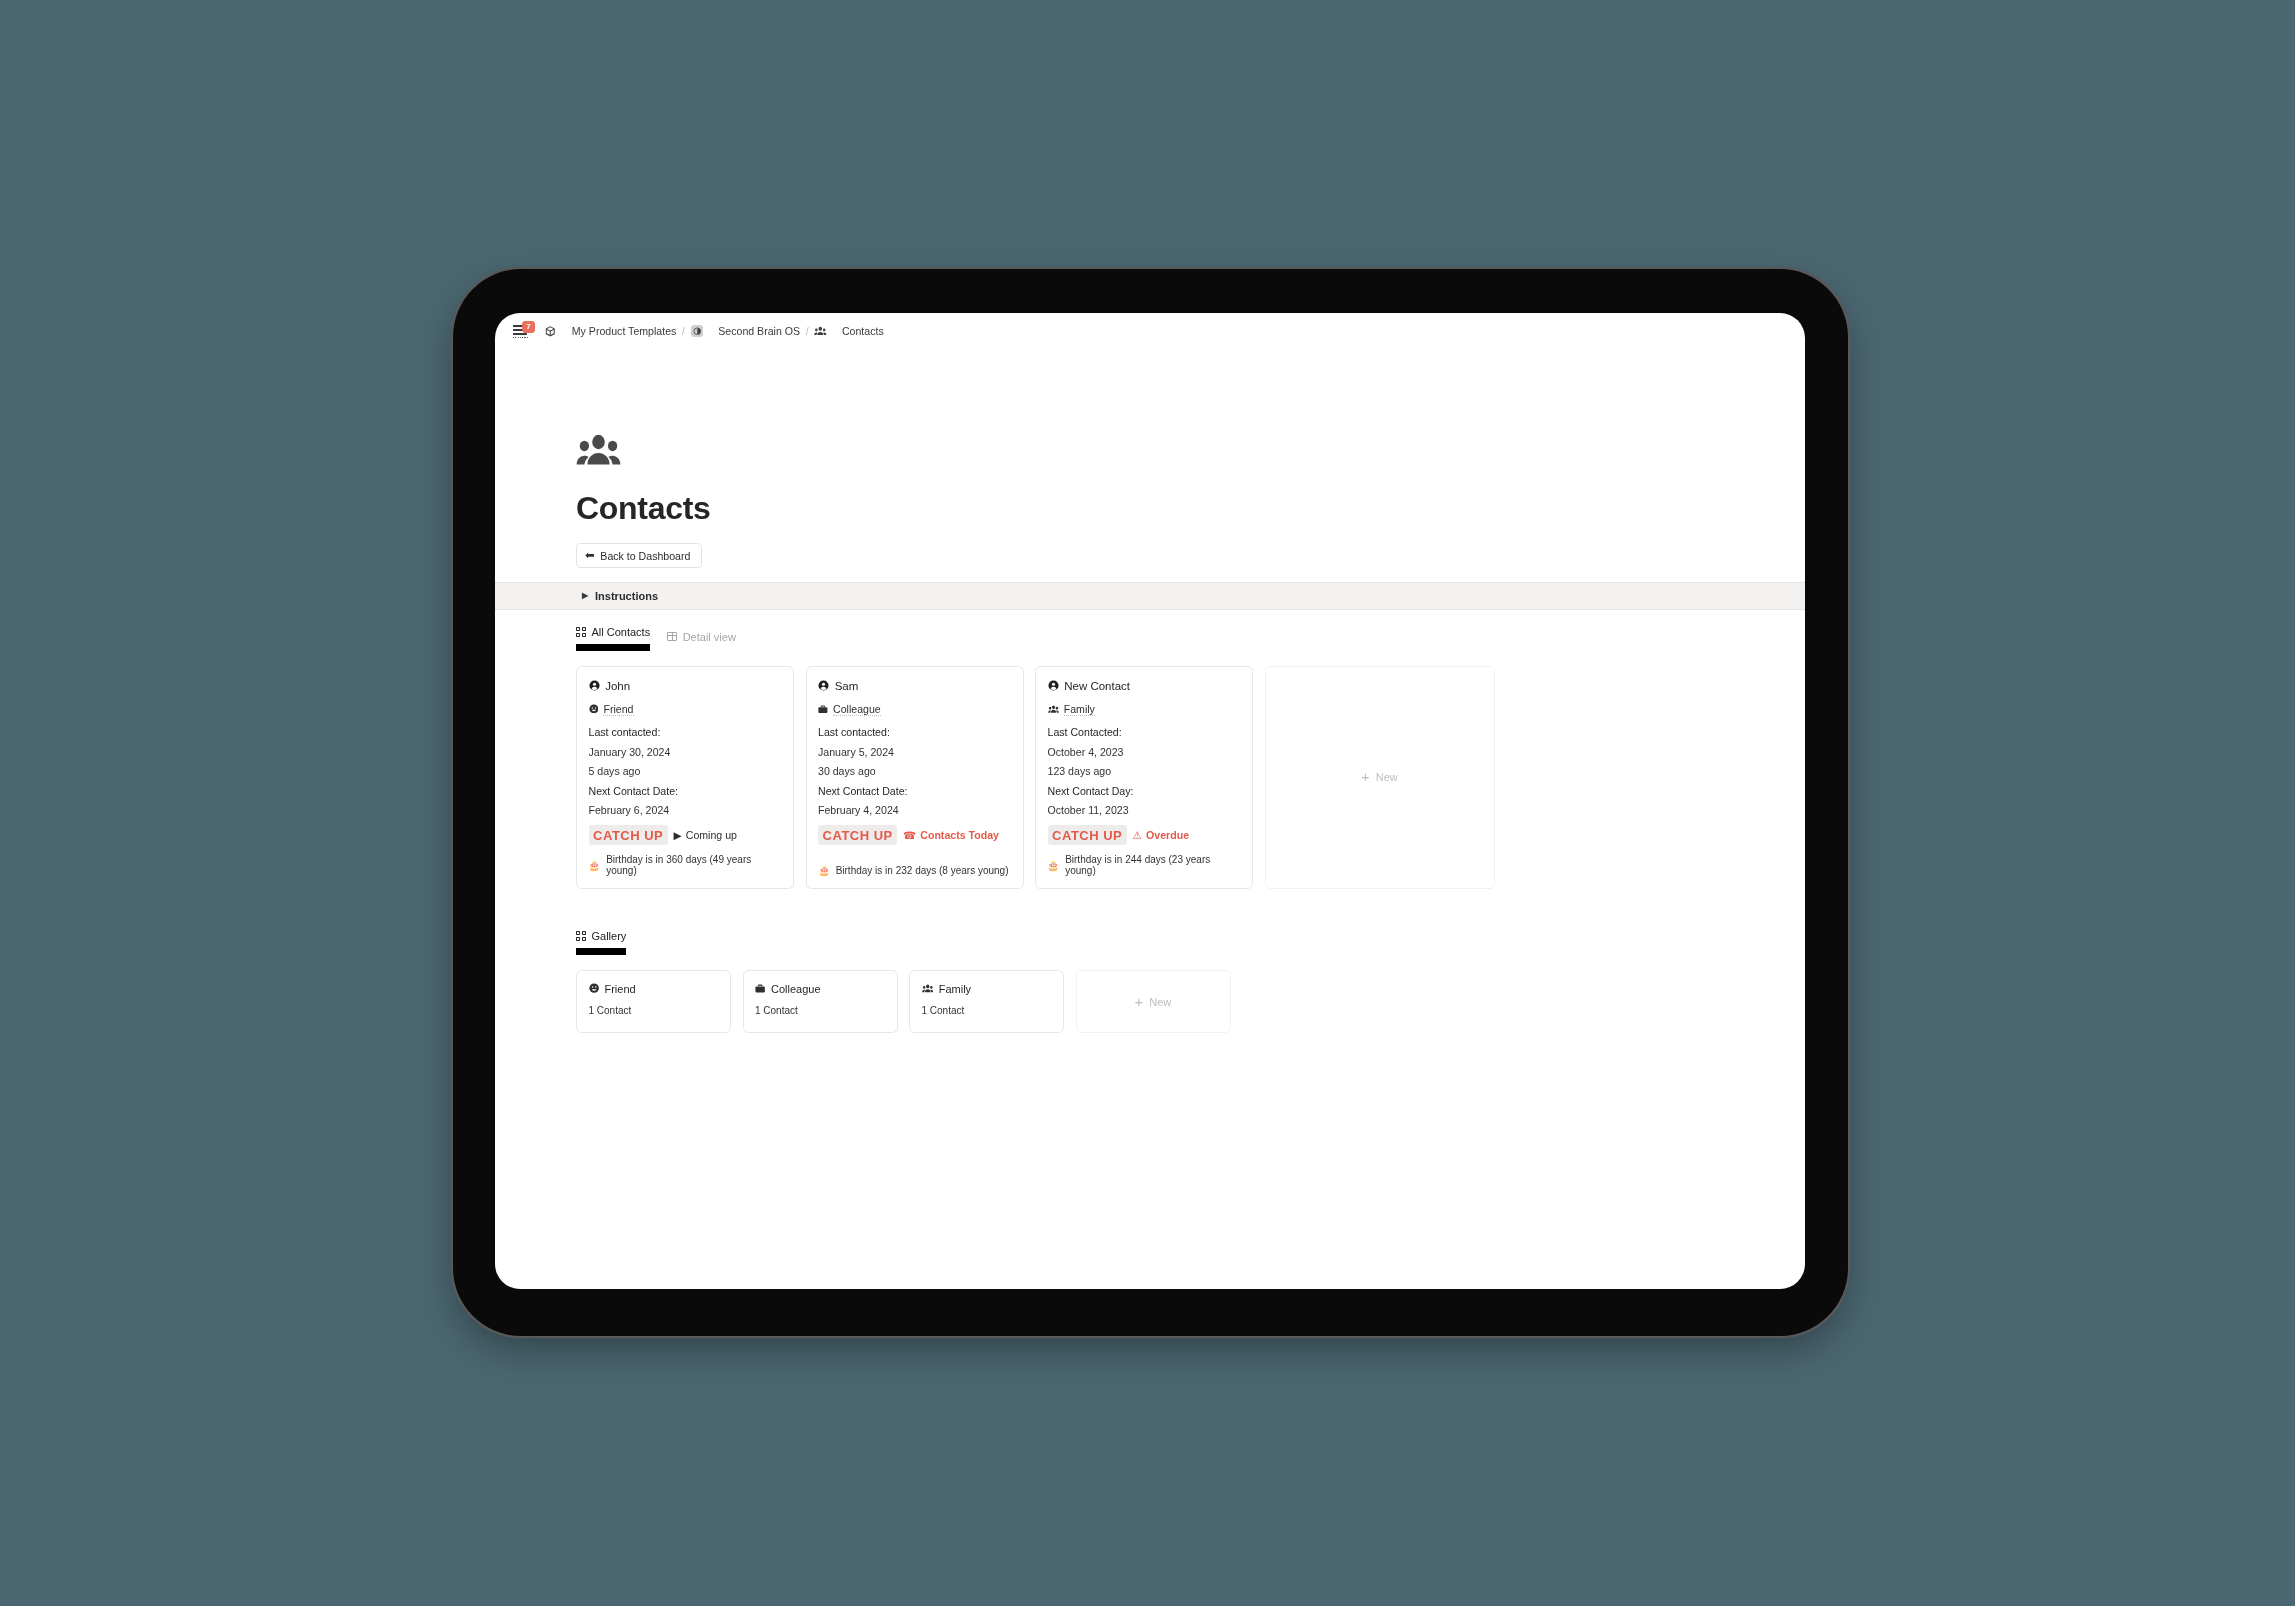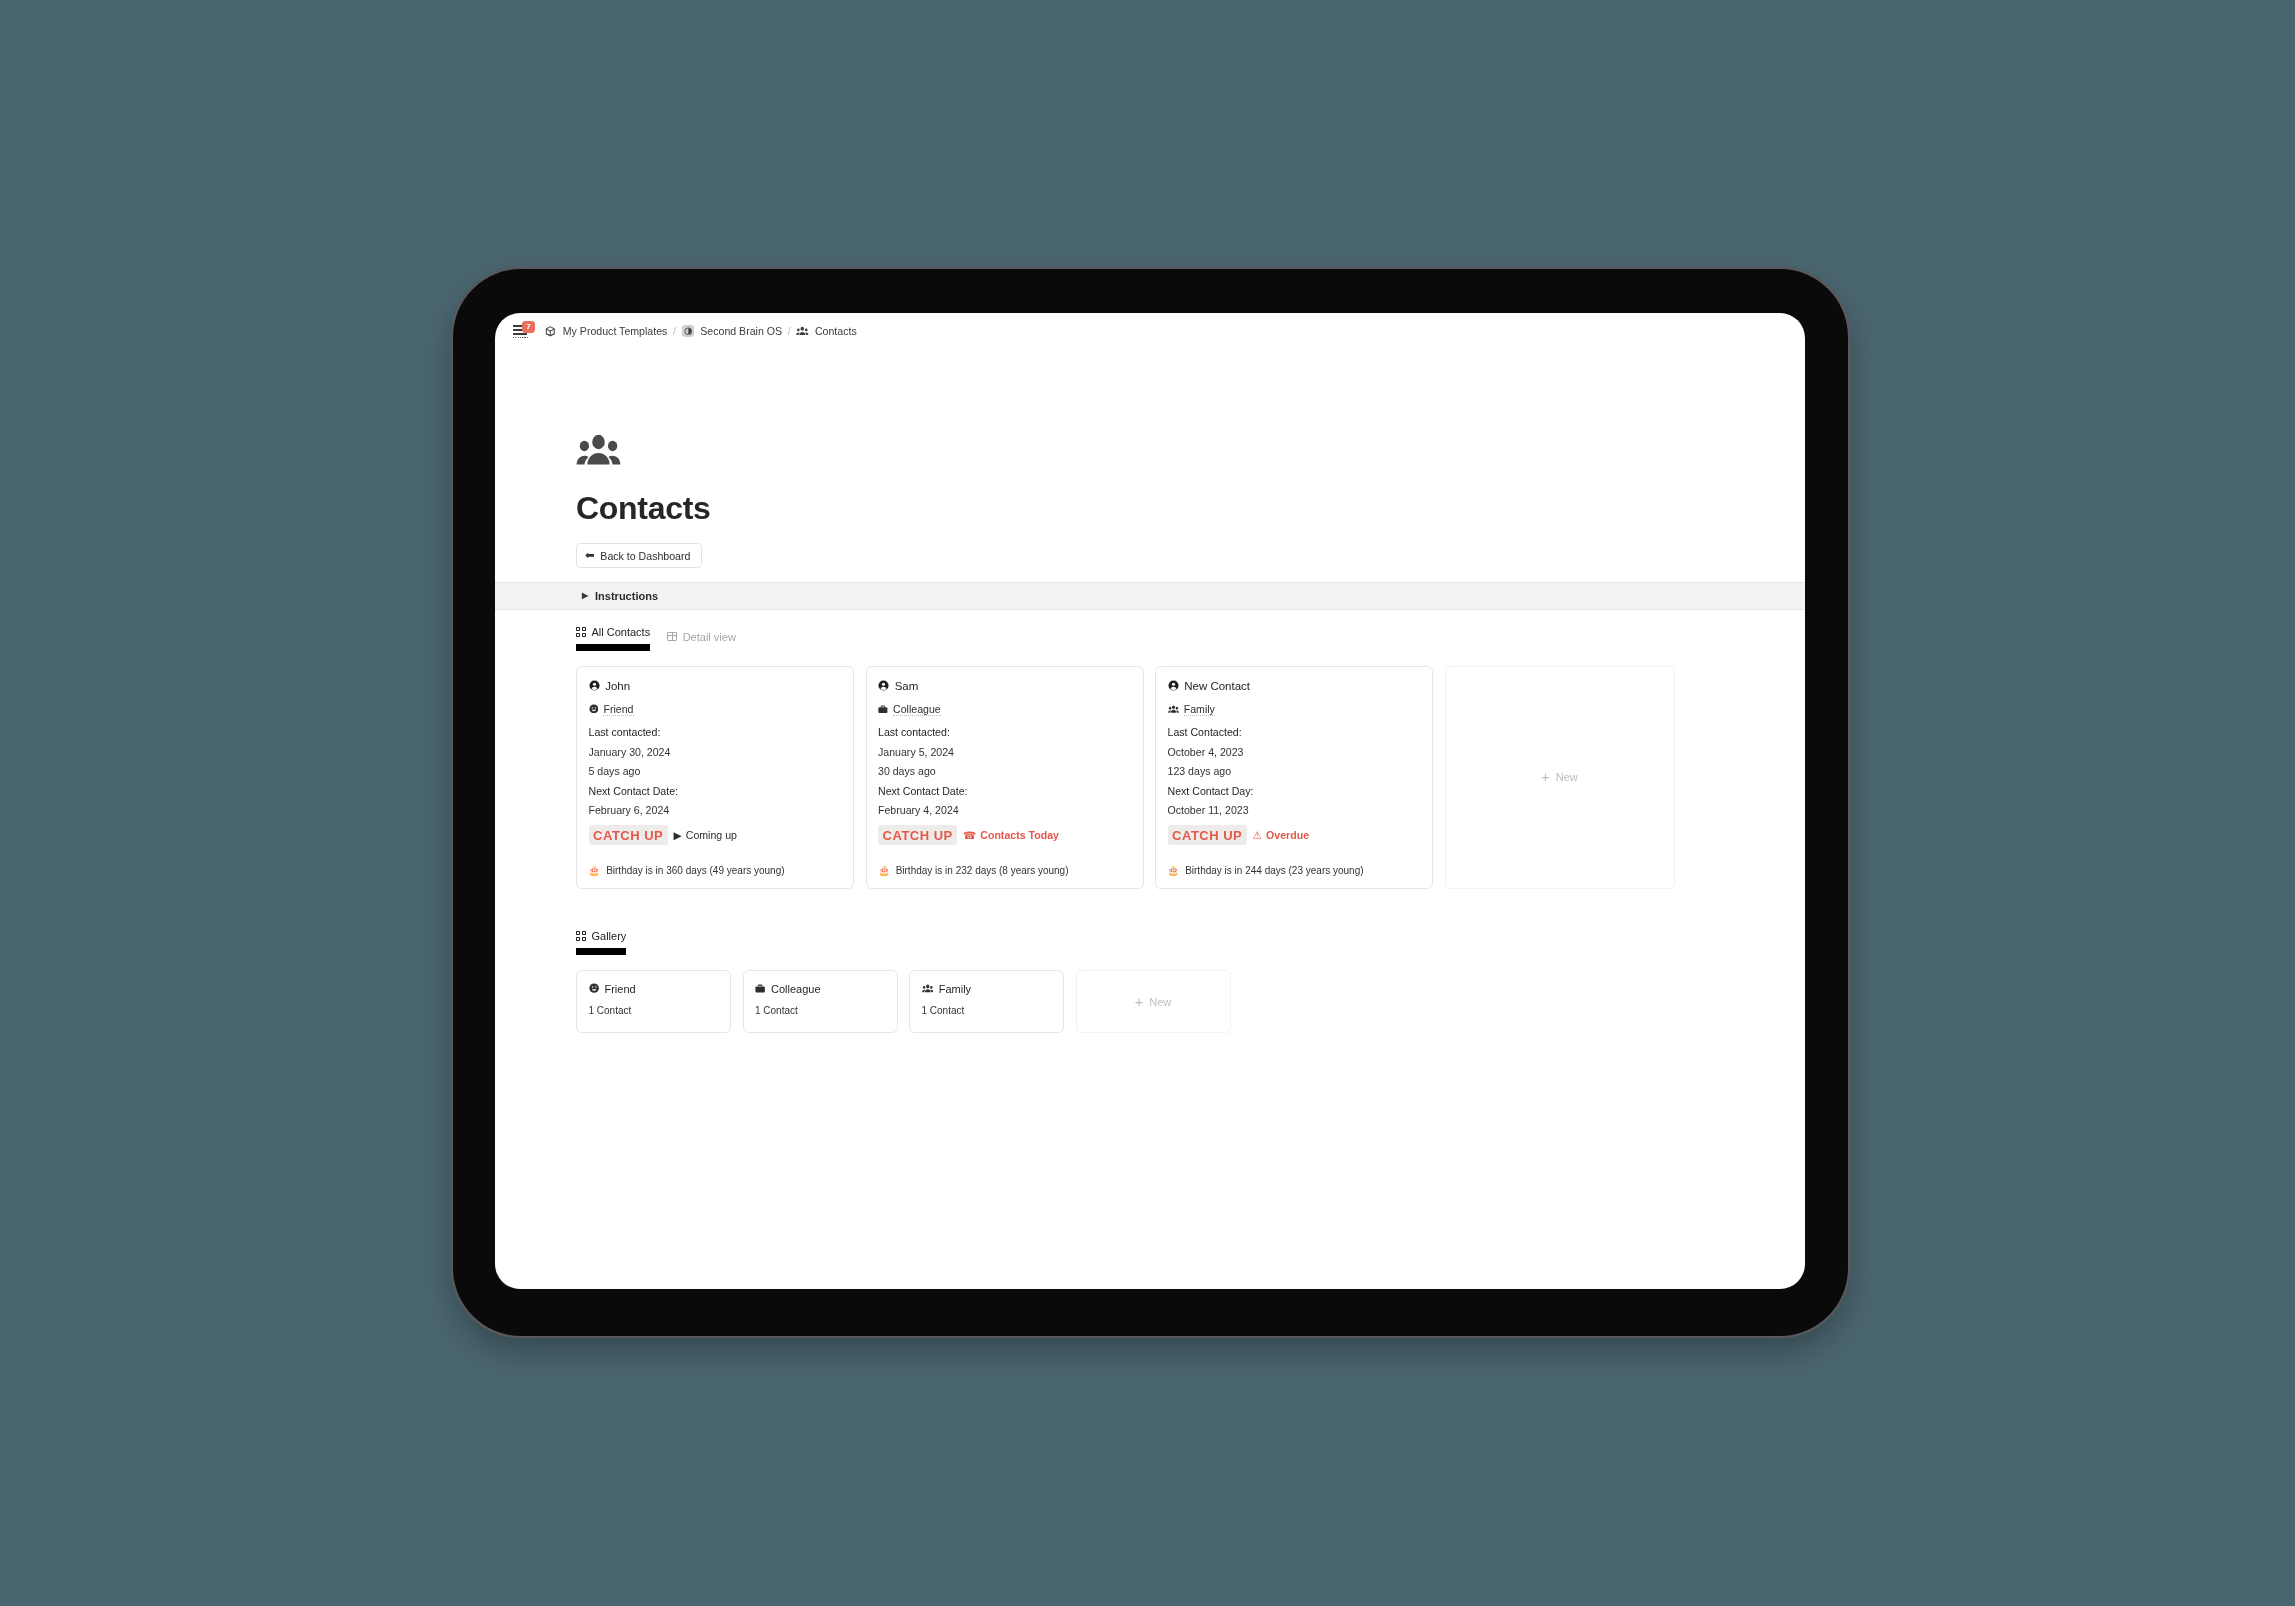--- a/index.html
+++ b/index.html
@@ -53,21 +53,21 @@
     position: absolute; left: 9.8px; top: -0.6px;
     min-width: 13.2px; height: 12px;
     background: #e8705c; color: #fff;
     border-radius: 3.4px;
     font-size: 8px; font-weight: 700;
     display: flex; align-items: center; justify-content: center;
     padding: 0 2.3px;
     line-height: 1;
   }
 
-  .crumb { display: inline-flex; align-items: center; gap: 6px; font-size: 10.6px; color: #3b3b3b; white-space: nowrap; }
+  .crumb { display: inline-flex; align-items: center; gap: 15px; font-size: 10.6px; color: #3b3b3b; white-space: nowrap; }
   .crumb-sep { color: #b9b9b9; font-size: 10.3px; margin: 0 5.7px; }
 
   .icon-box-cube { width: 12.6px; height: 12.6px; display: block; }
   .icon-split {
     width: 12.6px; height: 12.6px; border-radius: 2.9px; background: #cfcfcf;
     display: flex; align-items: center; justify-content: center; flex: 0 0 auto;
   }
   .icon-people-sm { width: 12.6px; height: 9.8px; display: block; }
 
   
@@ -141,21 +141,21 @@
   }
   .ic-table:before { content:""; position:absolute; left:0; right:0; top:2.3px; height:1.1px; background: currentColor; }
   .ic-table:after  { content:""; position:absolute; top:0; bottom:0; left:3.4px; width:1.1px; background: currentColor; }
 
   
   #cards-row {
     margin-left: 81px; margin-top: 15px;
     display: flex; gap: 11.5px;
   }
   .contact-card {
-    width: 278px; min-height: 223px;
+    width: 218px; min-height: 223px;
     border: 0.7px solid #e6e6e6; border-radius: 5.7px;
     background: #fff;
     padding: 12.6px 11.5px 11.5px 11.5px;
     display: flex; flex-direction: column; gap: 0;
     cursor: pointer;
   }
   .cc-name {
     display: flex; align-items: center; gap: 5.7px;
     font-size: 11.5px; color: #1f1f1f; font-weight: 400;
     margin-bottom: 10.3px;

